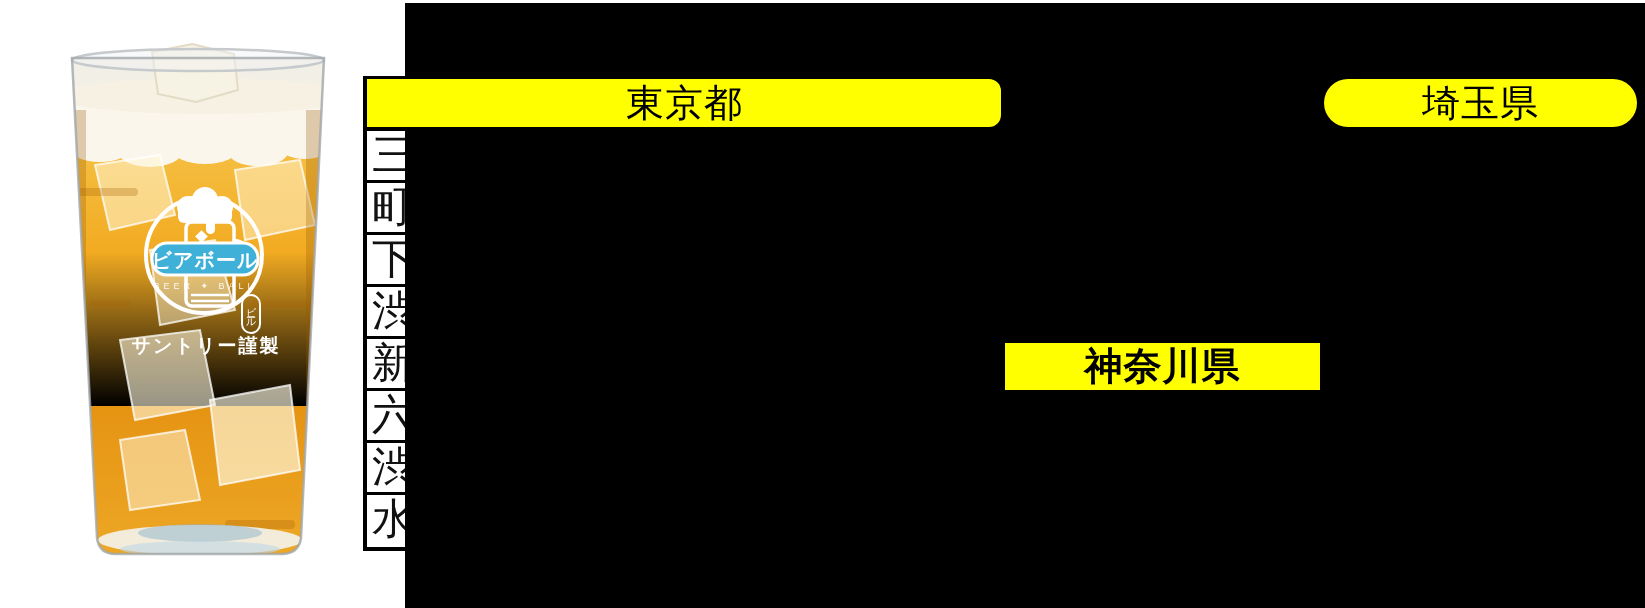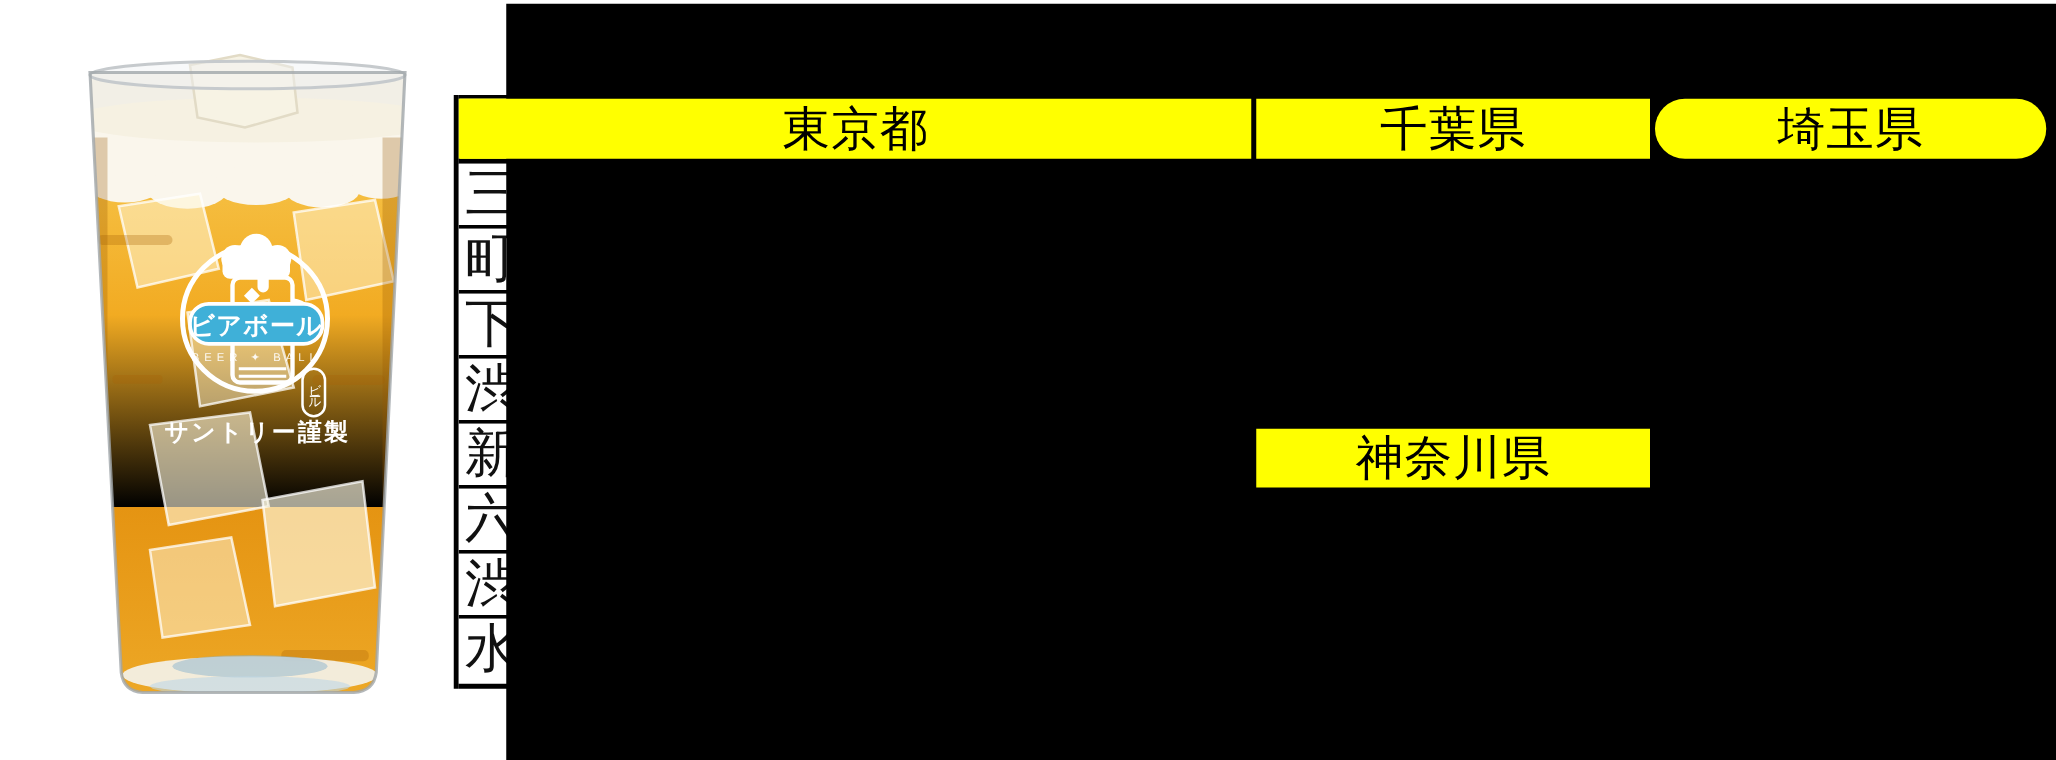--- a/index.html
+++ b/index.html
@@ -27,24 +27,24 @@
     font-size:42px;line-height:48px;color:#111;
     padding-left:5px;white-space:nowrap;overflow:visible;
   }
   .left-strip .row.last{border-bottom:none;}
   
   .ycell{
     position:absolute;background:var(--highlight,#ffff00);z-index:6;
     display:flex;align-items:center;justify-content:center;
     font-size:38px;letter-spacing:1px;color:#000;
   }
-  .ycell.tokyo   {left:368px; top:79px;  width:633px; height:48px;}
+  .ycell.tokyo   {left:368px; top:79px;  width:633px; height:48px;border-radius:12px;}
   .ycell.chiba   {left:1005px;top:79px;  width:315px; height:48px;}
   .ycell.saitama {left:1324px;top:79px;  width:313px; height:48px;border-radius:24px;}
-  .ycell.kanagawa{left:1005px;top:343px; width:315px; height:47px;}
+  .ycell.kanagawa{left:1005px;top:343px; width:315px; height:47px;font-weight:bold;}
   .ycell.osaka   {left:1324px;top:343px; width:313px; height:47px;}
   .ycell.kyoto   {left:1324px;top:447px; width:313px; height:47px;}
   
   .glass-art{position:absolute;left:0;top:0;width:420px;height:608px;z-index:0;}
 </style>
 </head>
 <body>
 
 <div class="stage">
 
@@ -151,17 +151,16 @@
     <div class="row">新</div>
     <div class="row">六</div>
     <div class="row">渋</div>
     <div class="row last">水</div>
     <div class="hbar4"></div>
   </div>
 
   <div class="redaction"></div>
 
   <div class="ycell tokyo">東京都</div>
-  <div class="ycell chiba">千葉県</div>
   <div class="ycell saitama">埼玉県</div>
   <div class="ycell kanagawa">神奈川県</div>
 
 </div>
 
 </body></html>

